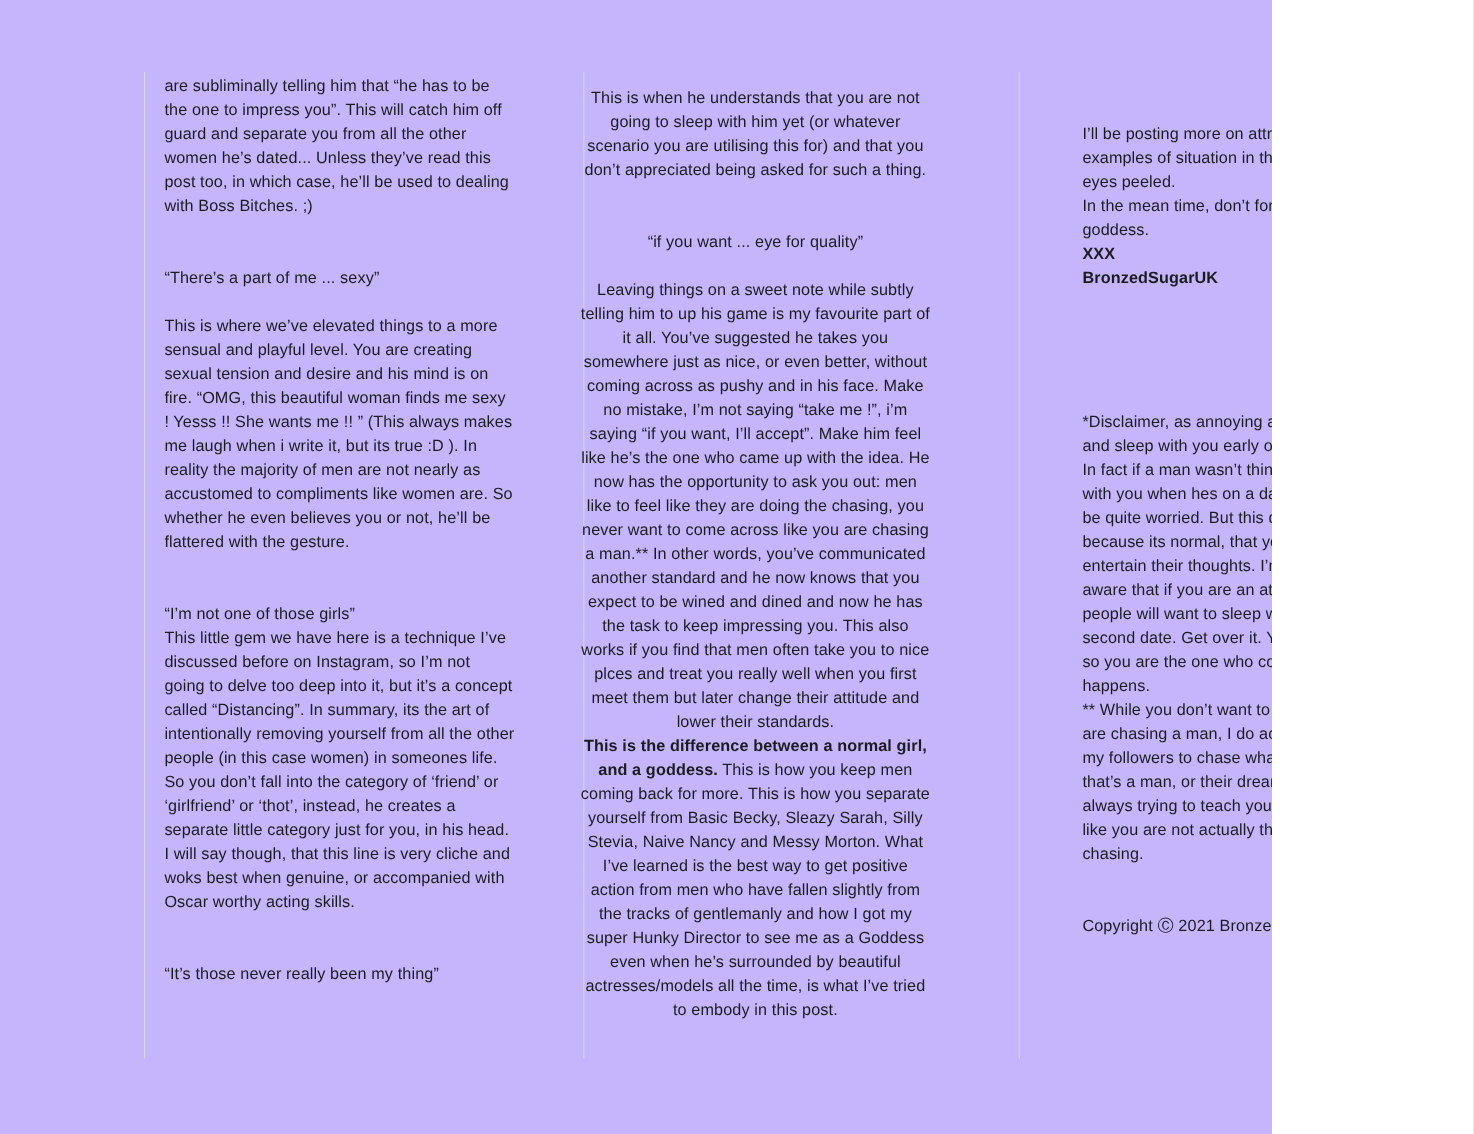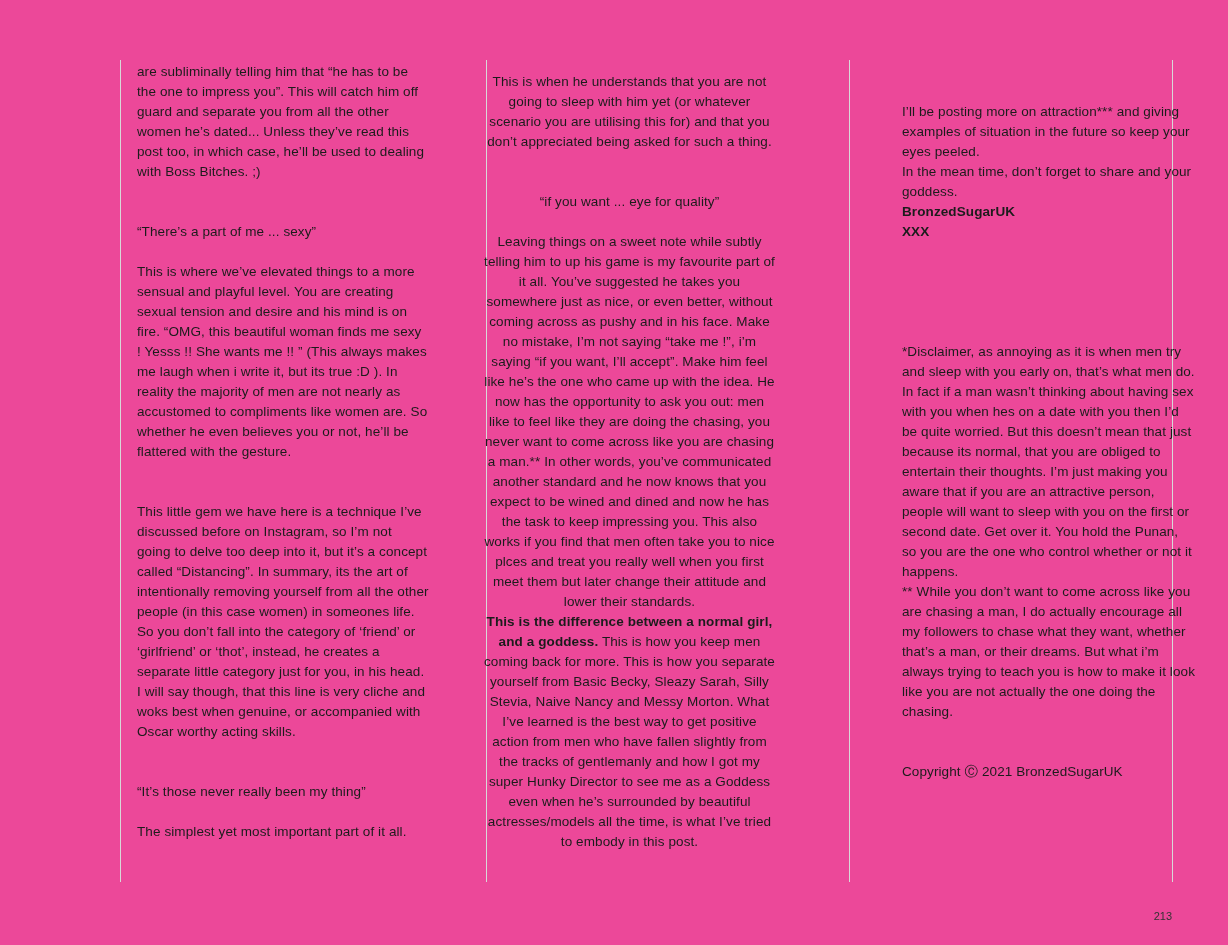--- a/index.html
+++ b/index.html
@@ -1,22 +1,22 @@
 <!DOCTYPE html>
 <html><head>
 <meta charset="utf-8">
 <style>
   * { box-sizing: border-box; }
   html, body { margin: 0; padding: 0; }
   body { background: #ffffff; }
   .page {
     position: relative;
-    width: 1228px;
+    width: 1060px;
     height: 945px;
-    background: #ec4899;
+    background: #c4b5fd;
     font-family: "Liberation Sans", "DejaVu Sans", sans-serif;
     color: #1c1c1c;
     overflow: hidden;
   }
   .vrule {
     position: absolute;
     top: 60px;
     height: 822px;
     width: 1px;
     background: #d8d8d8;
@@ -59,39 +59,39 @@
   <div class="vrule vr-3"></div>
   <div class="vrule vr-4"></div>
 
   <div class="col col-1">
       <p class="para">are subliminally telling him that “he has to be the one to impress you”. This will catch him off guard and separate you from all the other women he’s dated... Unless they’ve read this post too, in which case, he’ll be used to dealing with Boss Bitches. ;)</p>
       <div class="spacer-m"></div>
       <p class="heading">“There’s a part of me ... sexy”</p>
       <div class="spacer-s"></div>
       <p class="para">This is where we’ve elevated things to a more sensual and playful level. You are creating sexual tension and desire and his mind is on fire. “OMG, this beautiful woman finds me sexy ! Yesss !! She wants me !! ” (This always makes me laugh when i write it, but its true :D ). In reality the majority of men are not nearly as accustomed to compliments like women are. So whether he even believes you or not, he’ll be flattered with the gesture.</p>
       <div class="spacer-m"></div>
+      <p class="heading">“I’m not one of those girls”</p>
       <p class="para">This little gem we have here is a technique I’ve discussed before on Instagram, so I’m not going to delve too deep into it, but it’s a concept called “Distancing”. In summary, its the art of intentionally removing yourself from all the other people (in this case women) in someones life. So you don’t fall into the category of ‘friend’ or ‘girlfriend’ or ‘thot’, instead, he  creates a separate little category just for you, in his head. I will say though, that this line is very cliche and woks best when genuine, or accompanied with Oscar worthy acting skills.</p>
       <div class="spacer-m"></div>
       <p class="heading">“It’s those never really been my thing”</p>
       <div class="spacer-s"></div>
-      <p class="para">The simplest yet most important part of it all.</p>
     </div>
   <div class="col col-2">
       <p class="para">This is when he understands that you are not going to sleep with him yet (or whatever scenario you are utilising this for) and that you don’t appreciated being asked for such a thing.</p>
       <div class="spacer-m"></div>
       <p class="heading">“if you want ... eye for quality”</p>
       <div class="spacer-s"></div>
       <p class="para">Leaving things on a sweet note while subtly telling him to up his game is my favourite part of it all. You’ve suggested he takes you somewhere just as nice, or even better, without coming across as pushy and in his face. Make no mistake, I’m not saying “take me !”, i’m saying “if you want, I’ll accept”. Make him feel like he’s the one who came up with the idea. He now has the opportunity to ask you out: men like to feel like they are doing the chasing, you never want to come across like you are chasing a man.** In other words, you’ve communicated another standard and he now knows that you expect to be wined and dined and now he has the task to keep impressing you. This also works if you find that men often take you to nice plces and treat you really well when you first meet them but later change their attitude and lower their standards.</p>
       <p class="para"><strong>This is the difference between a normal girl, and a goddess.</strong> This is how you keep men coming back for more. This is how you separate yourself from Basic Becky, Sleazy Sarah, Silly Stevia, Naive Nancy and Messy Morton. What I’ve learned is the best way to get positive action from men who have fallen slightly from the tracks of gentlemanly and how I got my super Hunky Director to see me as a Goddess even when he’s surrounded by beautiful actresses/models all the time, is what I’ve tried to embody in this post.</p>
     </div>
   <div class="col col-3">
       <p class="para">I’ll be posting more on attraction*** and giving examples of situation in the future so keep your eyes peeled.</p>
       <p class="para">In the mean time, don’t forget to share and your goddess.</p>
+      <p class="para bold">XXX</p>
       <p class="para bold">BronzedSugarUK</p>
-      <p class="para bold">XXX</p>
       <div class="spacer-l"></div>
       <div class="spacer-s"></div>
       <p class="para">*Disclaimer, as annoying as it is when men try and sleep with you early on, that’s what men do. In fact if a man wasn’t thinking about having sex with you when hes on a date with you then I’d be quite worried. But this doesn’t mean that just because its normal, that you are obliged to entertain their thoughts. I’m just making you aware that if you are an attractive person, people will want to sleep with you on the first or second date. Get over it. You hold the Punan, so you are the one who control whether or not it happens.</p>
       <p class="para">** While you don’t want to come across like you are chasing a man, I do actually encourage all my followers to chase what they want, whether that’s a man, or their dreams. But what i’m always trying to teach you is how to make it look like you are not actually the one doing the chasing.</p>
       <div class="spacer-m"></div>
       <p class="para">Copyright Ⓒ 2021 BronzedSugarUK</p>
     </div>
 
   <div class="page-number">213</div>
 </div>

